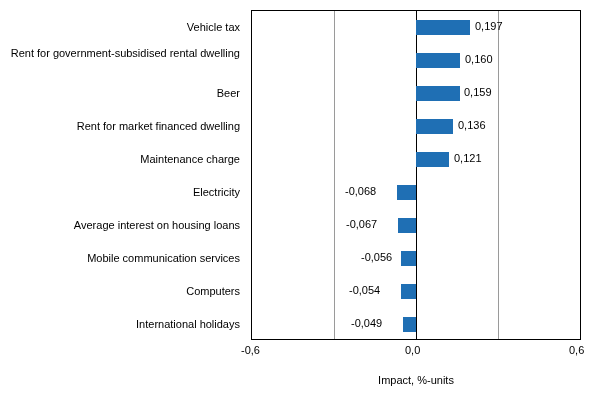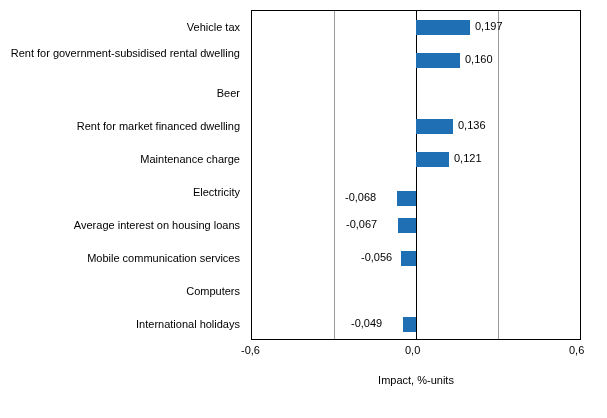--- a/index.html
+++ b/index.html
@@ -103,39 +103,47 @@
 
     <div class="rows">
       <div class="row" style="top:0px;">
         <div class="bar" style="left:164px;width:54px;"></div>
         <div class="bar-label" style="left:223px;">0,197</div>
       </div>
       <div class="row" style="top:33px;">
         <div class="bar" style="left:164px;width:44px;"></div>
         <div class="bar-label" style="left:213px;">0,160</div>
       </div>
+      <div class="row" style="top:66px;">
+        <div class="bar" style="left:164px;width:44px;"></div>
+        <div class="bar-label" style="left:212px;">0,159</div>
+      </div>
       <div class="row" style="top:99px;">
         <div class="bar" style="left:164px;width:37px;"></div>
         <div class="bar-label" style="left:206px;">0,136</div>
       </div>
       <div class="row" style="top:132px;">
         <div class="bar" style="left:164px;width:33px;"></div>
         <div class="bar-label" style="left:202px;">0,121</div>
       </div>
-      <div class="row" style="top:171px;">
+      <div class="row" style="top:165px;">
         <div class="bar" style="left:145px;width:19px;"></div>
         <div class="bar-label" style="left:93px;">-0,068</div>
       </div>
       <div class="row" style="top:198px;">
         <div class="bar" style="left:146px;width:18px;"></div>
         <div class="bar-label" style="left:94px;">-0,067</div>
       </div>
       <div class="row" style="top:231px;">
         <div class="bar" style="left:149px;width:15px;"></div>
         <div class="bar-label" style="left:109px;">-0,056</div>
+      </div>
+      <div class="row" style="top:264px;">
+        <div class="bar" style="left:149px;width:15px;"></div>
+        <div class="bar-label" style="left:97px;">-0,054</div>
       </div>
       <div class="row" style="top:297px;">
         <div class="bar" style="left:151px;width:13px;"></div>
         <div class="bar-label" style="left:99px;">-0,049</div>
       </div>
     </div>
   </div>
 
   <div class="xtick" style="left:241px;">-0,6</div>
   <div class="xtick" style="left:405px;">0,0</div>

